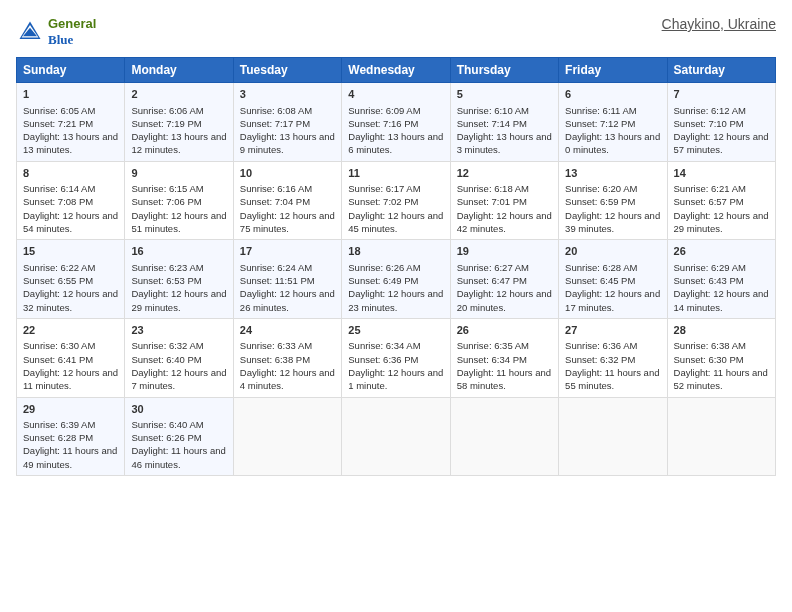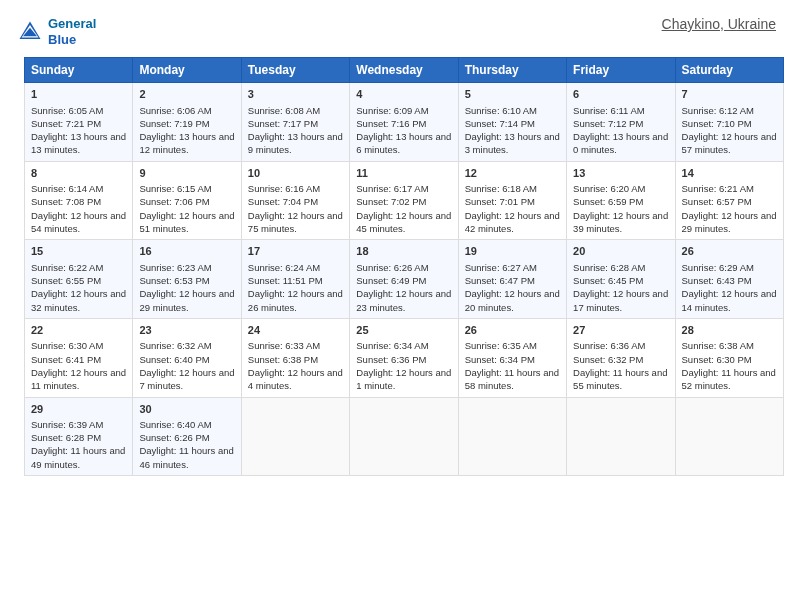--- a/index.html
+++ b/index.html
@@ -26,43 +26,42 @@
       align-items: center;
       gap: 4px;
     }
     .logo-text {
       display: flex;
       flex-direction: column;
       font-size: 13px;
       font-weight: bold;
       line-height: 1.2;
     }
-    .logo-text .general { color: #0369a1; }
-    .logo-text .blue { color: #1a5eb8; }
+    .logo-text .general { color: #4d7c0f; }
+    .logo-text .blue { color: #1a5eb8; font-family: Liberation Serif, serif; }
     .logo-icon {
       width: 28px;
       height: 28px;
     }
     .title-block {
       text-align: right;
     }
     .month-title {
       font-size: 30px;
       font-weight: bold;
       color: #333;
     }
     .location {
       font-size: 14px;
       color: #555;
       text-decoration: underline;
     }
     .calendar {
       width: 100%;
       border-collapse: collapse;
-      margin-left: 8px;
     }
     .calendar th {
       background-color: #2a6abf;
       color: white;
       padding: 5px 6px;
       font-size: 12px;
       font-weight: bold;
       text-align: left;
       border: 1px solid #1a5aaf;
     }

